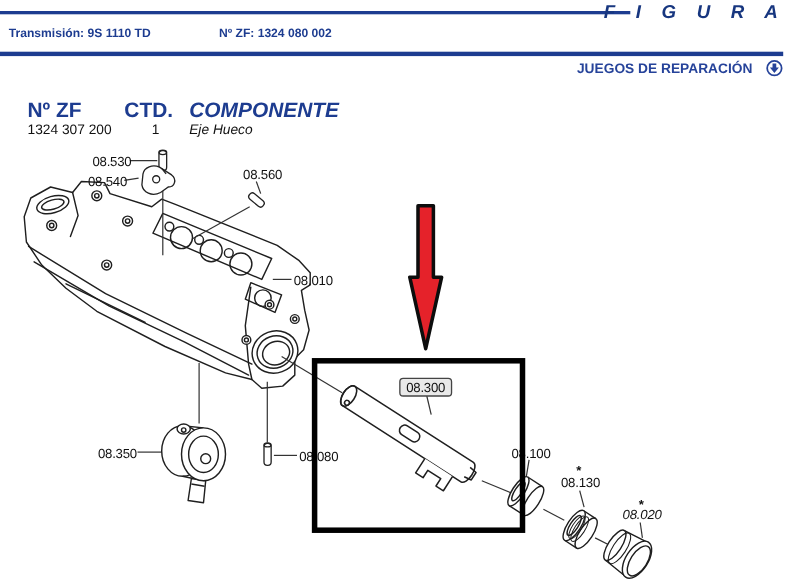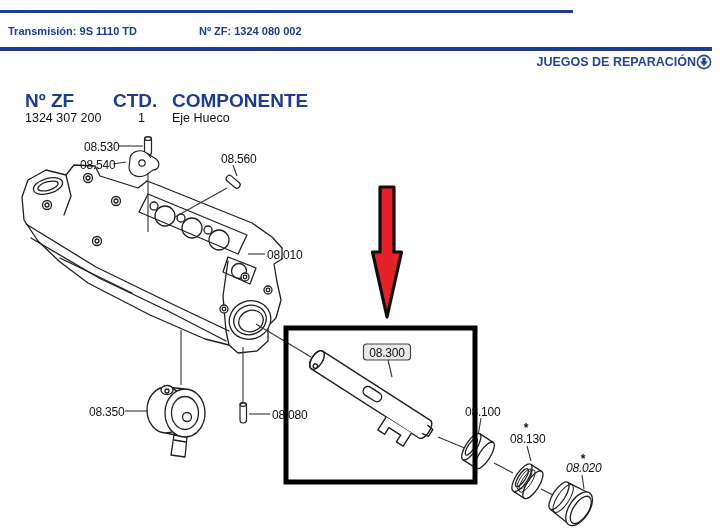--- a/index.html
+++ b/index.html
@@ -6,39 +6,40 @@
   .page{position:relative;width:720px;height:532px;background:#ffffff;overflow:hidden;
         font-family:"Liberation Sans",sans-serif;}
   
   .rule-top{position:absolute;top:10px;left:0;width:573px;height:3px;background:#1d3c90;}
   .figura{position:absolute;top:1px;right:6px;color:#17367f;font-size:17px;font-weight:bold;
           font-style:italic;letter-spacing:7px;white-space:nowrap;}
   .meta{position:absolute;top:25px;left:8px;color:#1d3c90;font-weight:bold;font-size:11px;white-space:nowrap;}
   .meta .t1{display:inline-block;width:188px;}
   .rule-mid{position:absolute;top:47px;left:0;width:712px;height:4px;background:#1d3c90;}
   .repair{position:absolute;top:54px;right:8px;color:#26439a;font-weight:bold;font-size:12.5px;
-          display:flex;align-items:center;gap:0;cursor:pointer;white-space:nowrap;}
+          display:flex;align-items:center;gap:12px;cursor:pointer;white-space:nowrap;}
   .repair svg{width:16px;height:16px;display:block;}
   
   .th{position:absolute;top:90px;color:#1d3c90;font-weight:bold;font-size:19px;}
   .td{position:absolute;top:111px;color:#111;font-size:12.5px;text-align:right;}
-  .c1{left:25px;} .c2{left:113px;} .c3{left:172px;} .c2v{left:138px;}
+  .c1{left:25px;} .c2{left:113px;} .c3{left:172px;font-style:italic;} .c2v{left:138px;}
   
   svg.diagram{position:absolute;top:130px;left:0;}
   svg.diagram text{font-family:"Liberation Sans",sans-serif;font-size:12px;fill:#111;letter-spacing:-0.2px;}
   text.badge-txt{font-size:11.5px;}
   text.star{font-size:20px;font-weight:bold;}
   text.muted{font-style:italic;}
 </style>
 </head>
 <body>
 
 <div class="page">
 
   <div class="rule-top"></div>
+  <div class="figura">F I G U R A</div>
   <div class="meta">
     <span class="t1">Transmisión: 9S 1110 TD</span>
     <span>Nº ZF: 1324 080 002</span>
   </div>
   <div class="rule-mid"></div>
   <div class="repair">
     <span>JUEGOS DE REPARACIÓN</span>
     <svg viewBox="0 0 18 18">
       <circle cx="9" cy="9" r="7.4" fill="none" stroke="#26439a" stroke-width="1.8"></circle>
       <path d="M7.1,4.2 h3.8 v4.1 h2.7 L9,13.8 4.4,8.3 h2.7 Z" fill="#26439a"></path>

